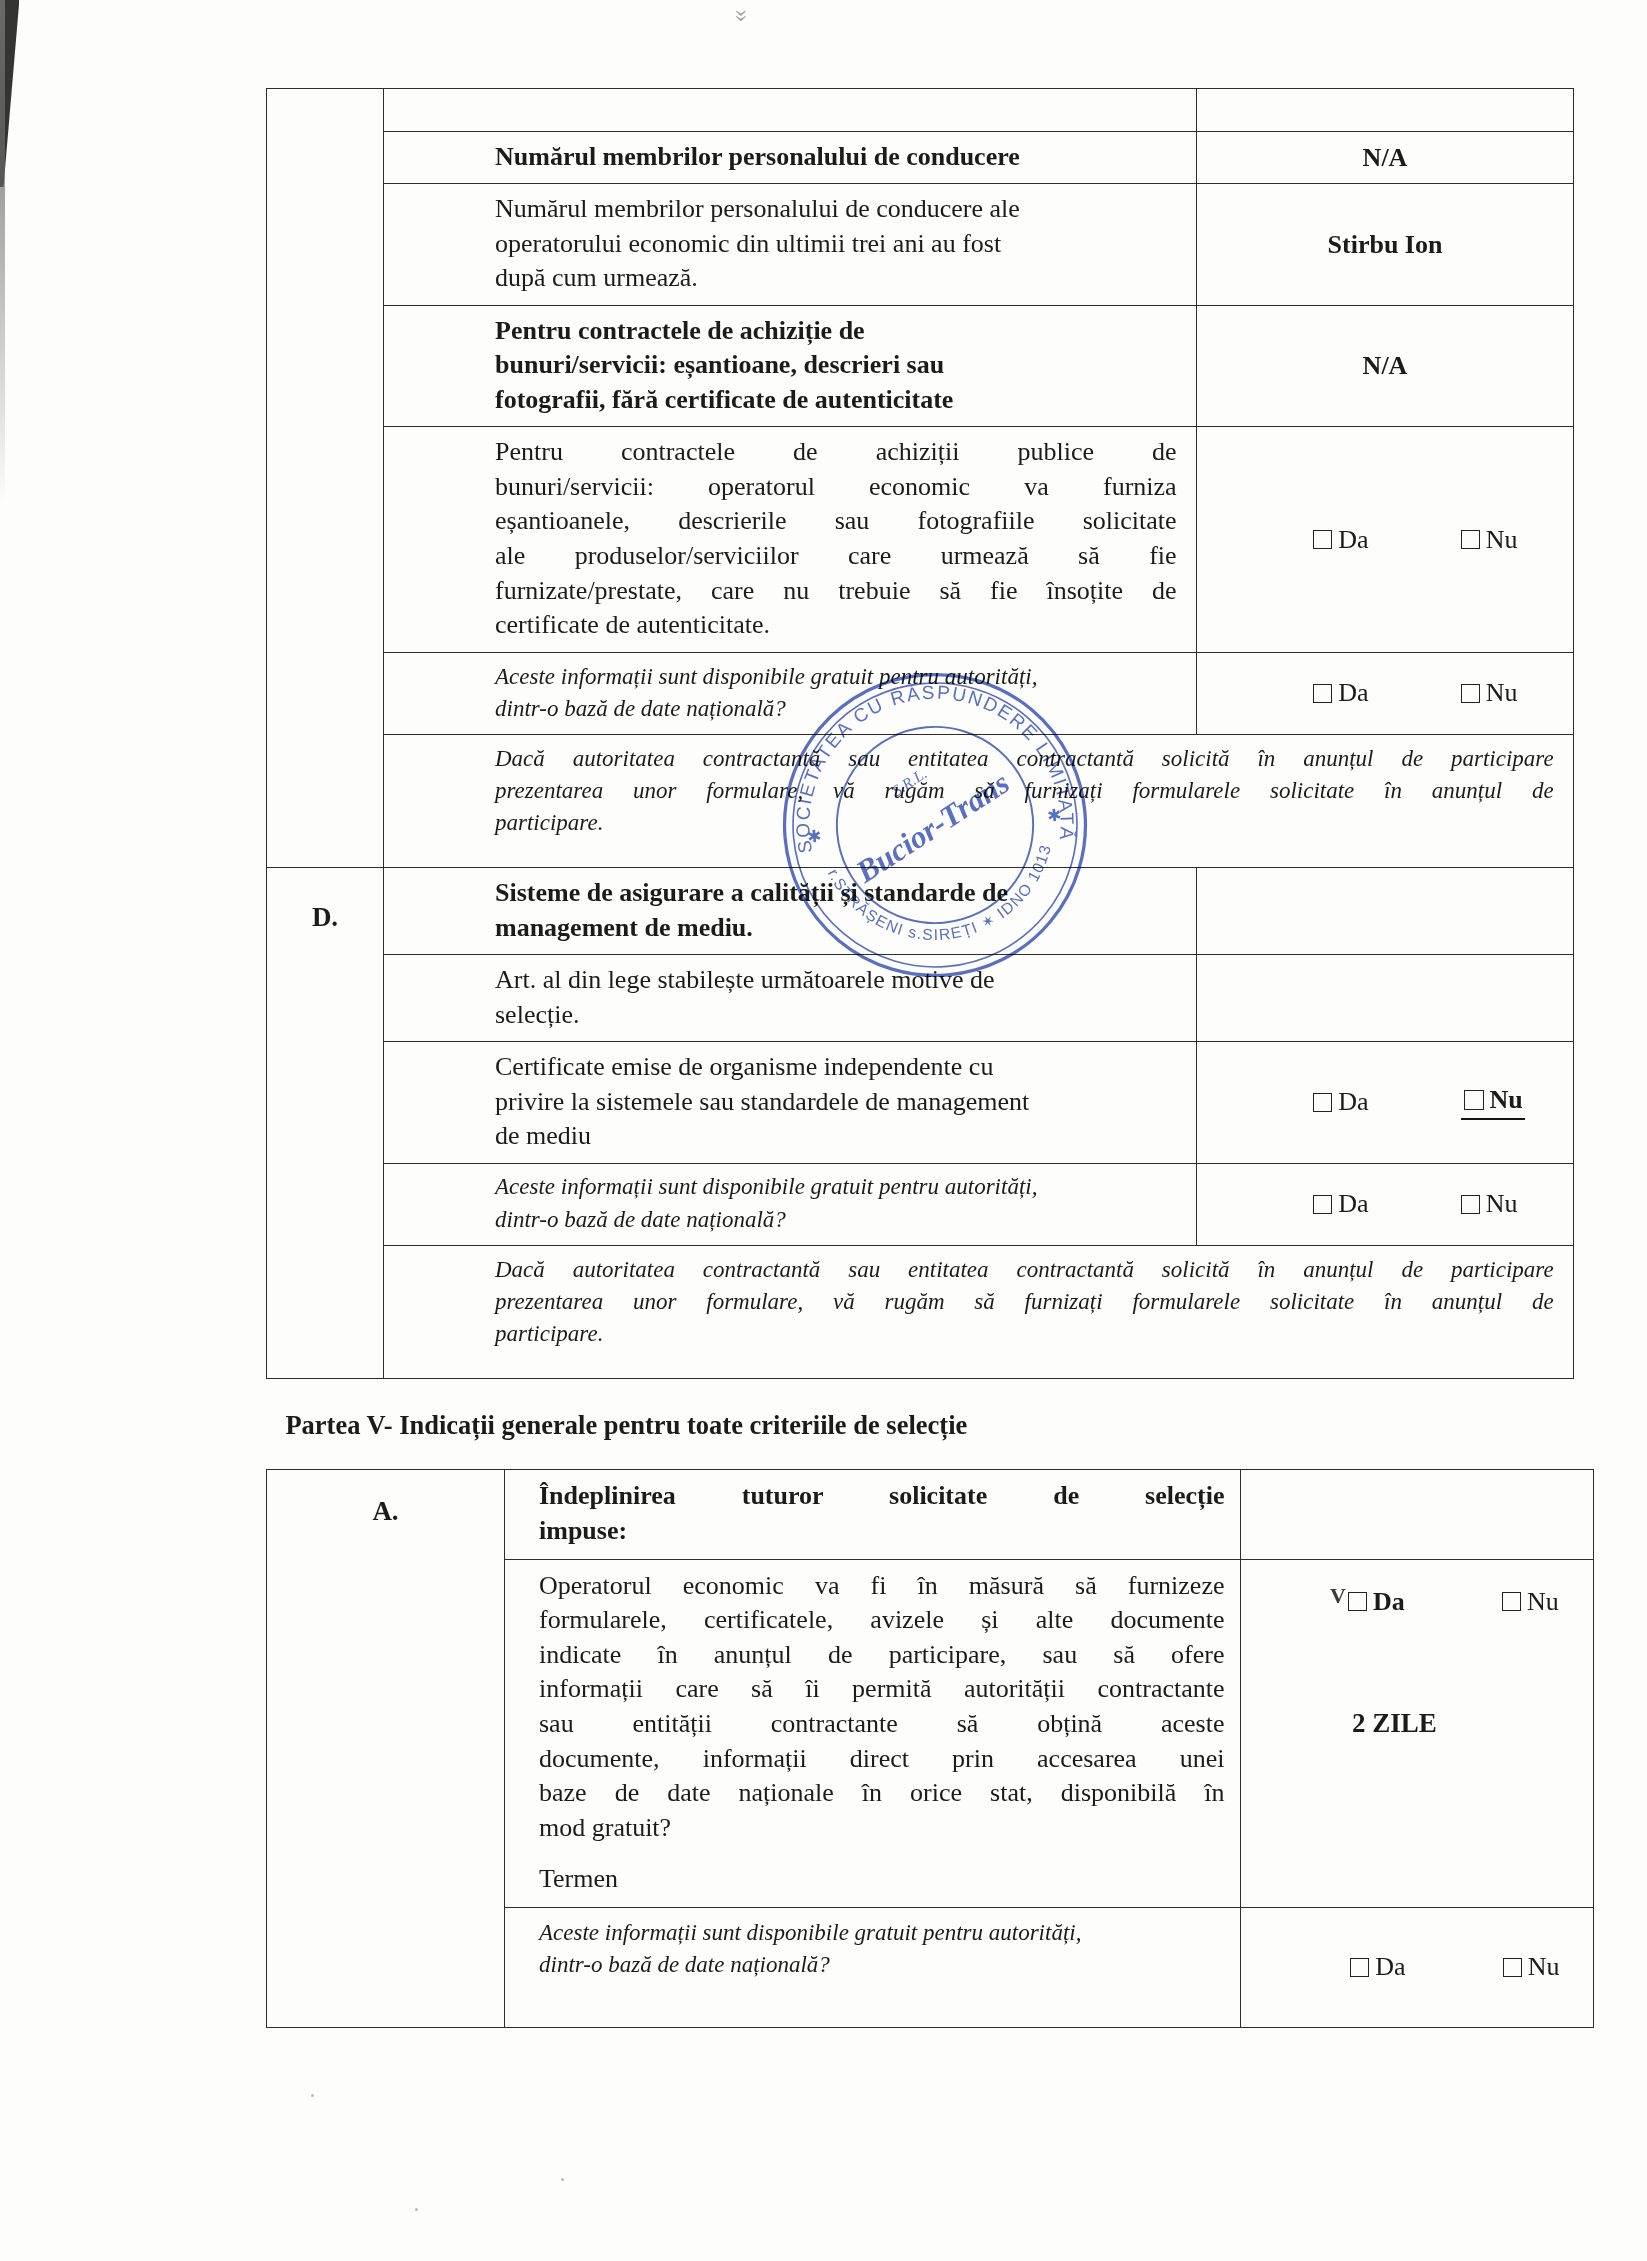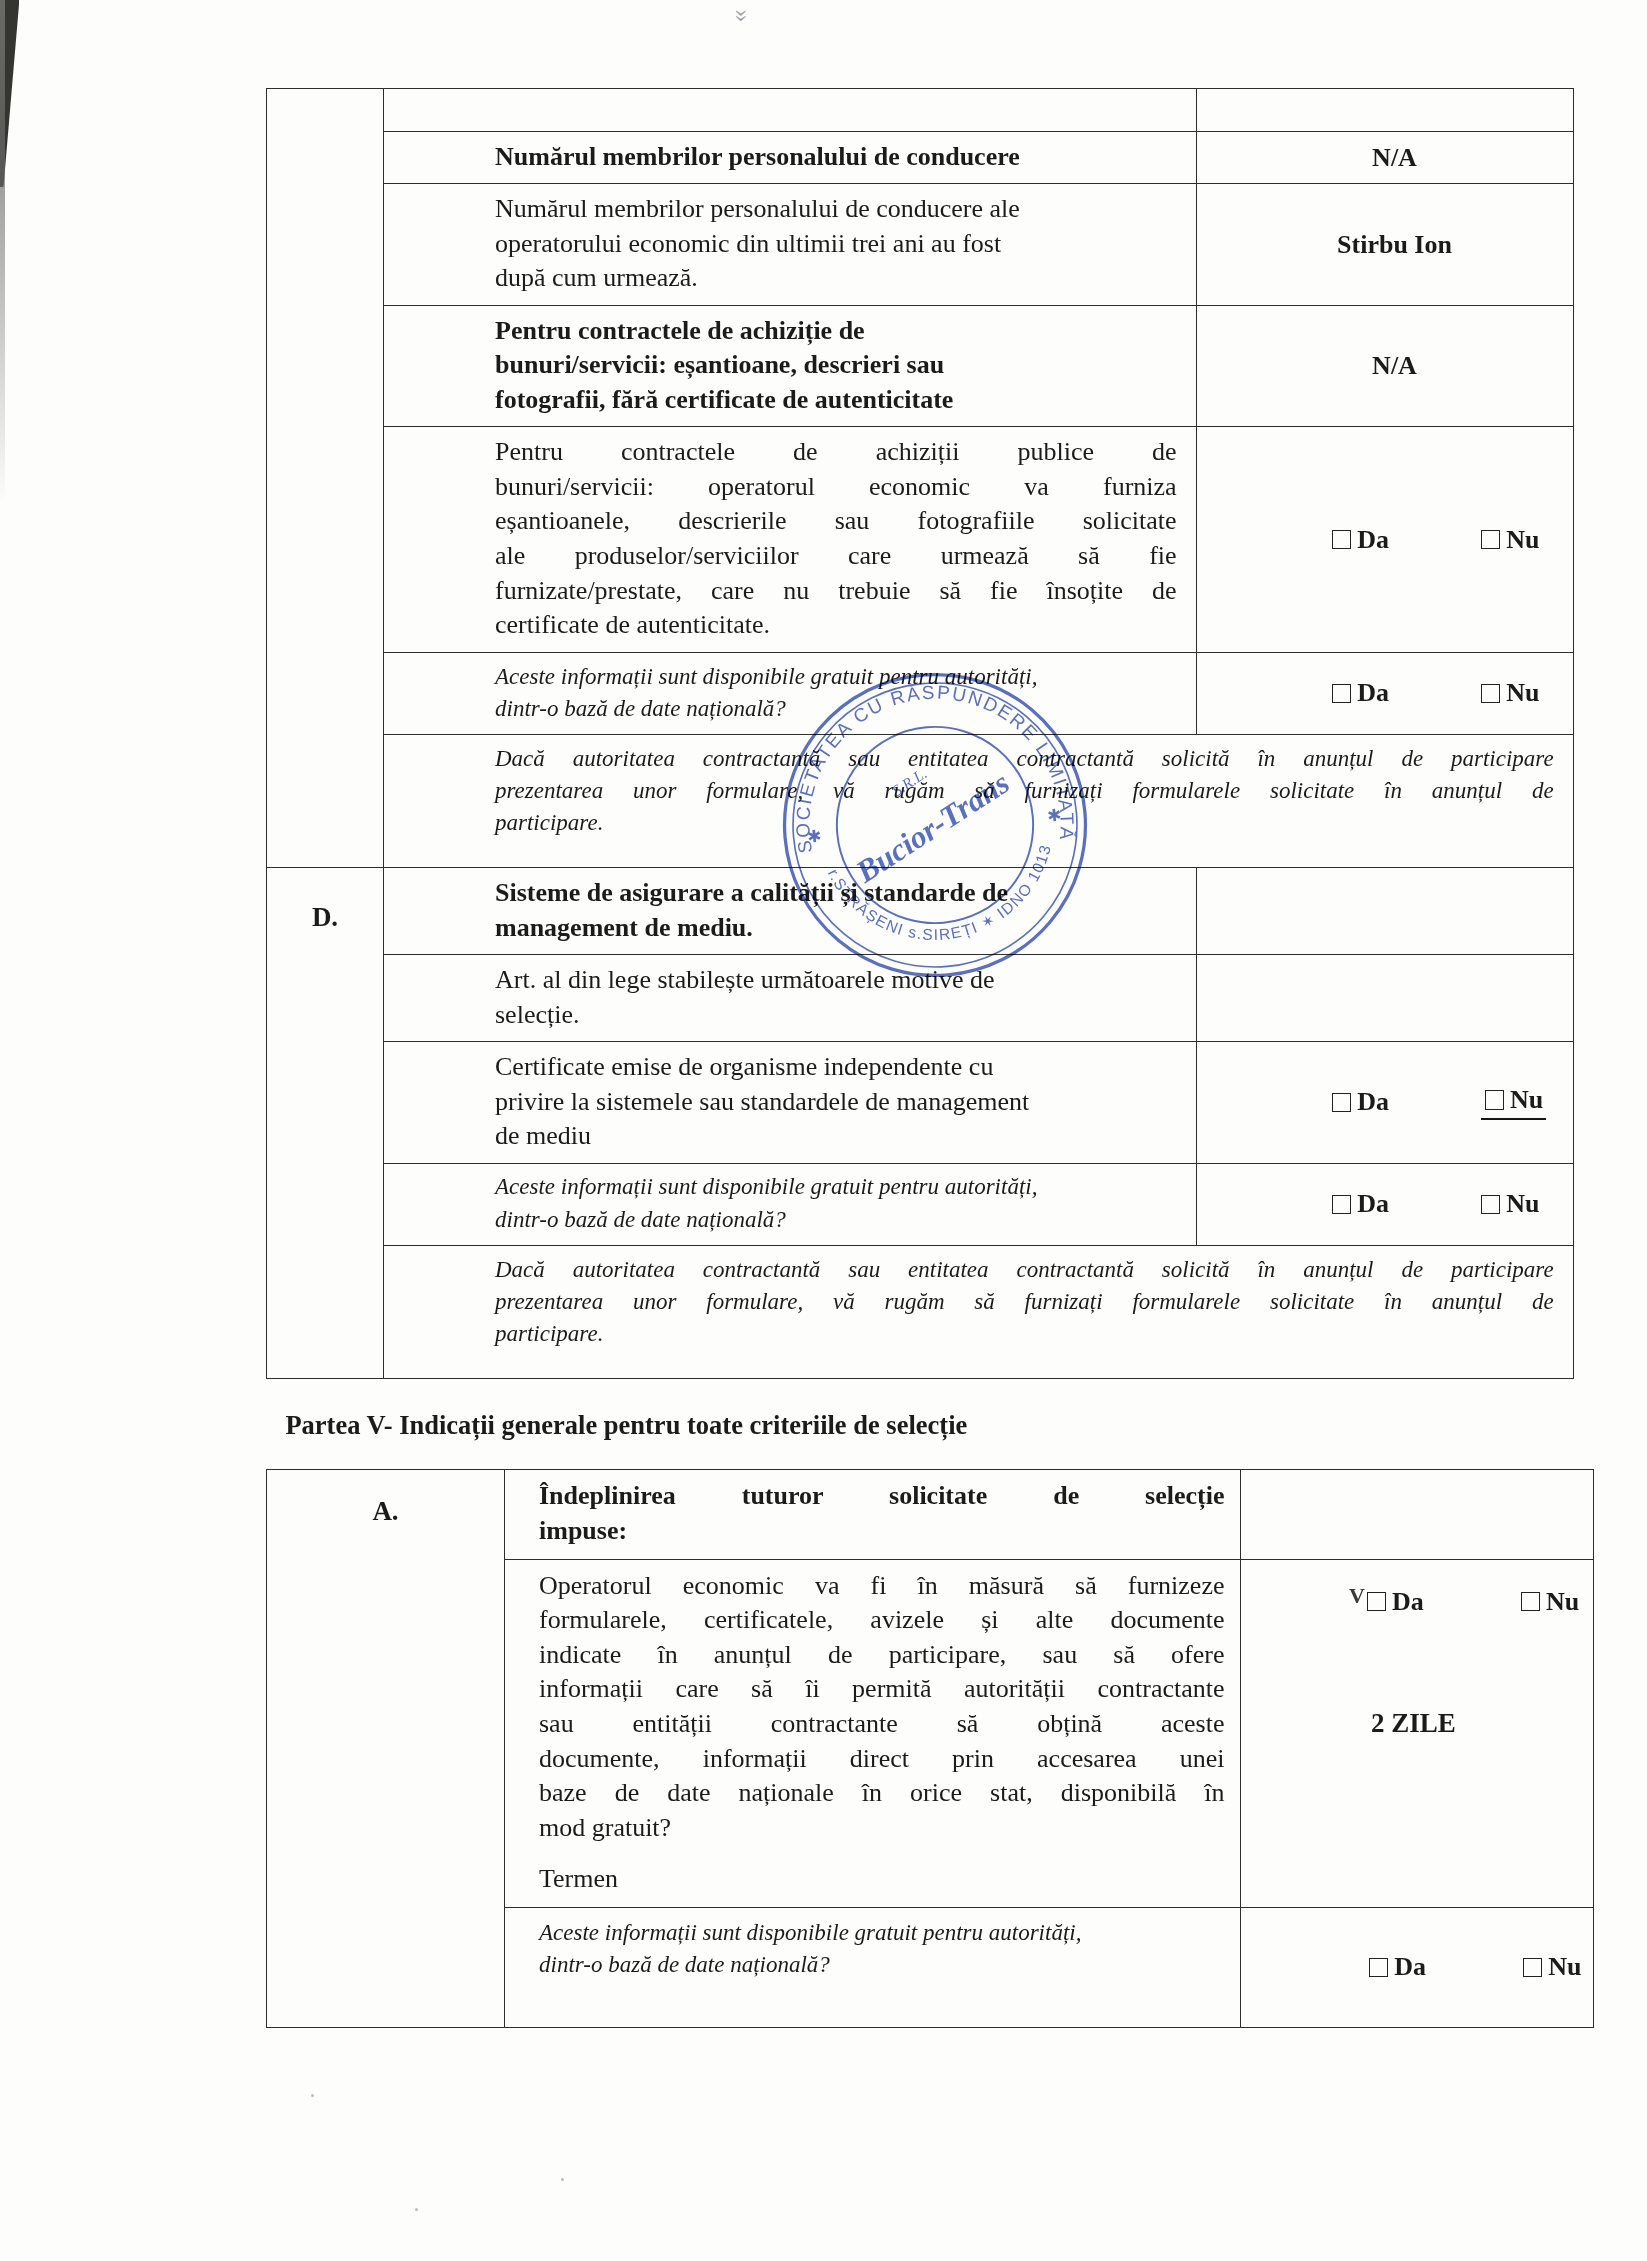--- a/index.html
+++ b/index.html
@@ -23,34 +23,34 @@
   .content{ position:absolute; left:266px; top:88px; width:1329px; }
 
   table{ border-collapse:collapse; table-layout:fixed; }
   .t1{ width:1307px; }
   .t2{ width:1328px; margin-top:17px; }
   td{ border:1.9px solid #2d2d2b; vertical-align:top; }
 
   .t1 .cC{ padding:7.8px 19.4px 9px 111px; font-size:26px; line-height:1.33; }
   .t2 .cB{ padding:9px 15.5px 10.3px 34px; font-size:26px; line-height:1.33; }
   .cA{ text-align:center; font-weight:bold; font-size:27px; vertical-align:top; padding-top:34px; }
-  .cD{ font-size:26px;padding-left:19px; }
+  .cD{ font-size:26px; }
   td.mid{ vertical-align:middle; text-align:center; }
   .b{ font-weight:bold; }
   .it{ font-style:italic; font-size:23px !important; line-height:1.4 !important; }
   .pre{ white-space:pre-line; }
   .jl{ text-align:justify; text-align-last:justify; }
   .pad-b{ padding-bottom:28px !important; }
   .empty-row td{ height:43px; }
 
   
   .opts{ display:flex; align-items:center; padding-left:116px; gap:92px; font-size:26px; white-space:nowrap; }
   .cb{ display:inline-block; width:19.4px; height:19.4px; border:1.9px solid #222;
        margin-right:5.8px; vertical-align:-1.9px; background:transparent; }
-  .opt{ display:inline-flex; align-items:center;font-weight:bold; }
+  .opt{ display:inline-flex; align-items:center; }
   .opt.u{ border-bottom:2.6px solid #151515; padding:0 2.6px 3.2px 3.9px; font-weight:bold; }
 
   
   .rb-ans{ vertical-align:top; }
   .rb-ans .opts{ padding-left:89px; gap:97px; margin-top:27px; }
   .vmark{ font-size:22px; color:#3a3a38; margin-right:1.9px; transform:translateY(-5.8px); display:inline-block; }
   .term-val{ font-weight:bold; font-size:27px; margin-top:91px; padding-left:111px; }
   .termen{ margin-top:17px; }
 
   

